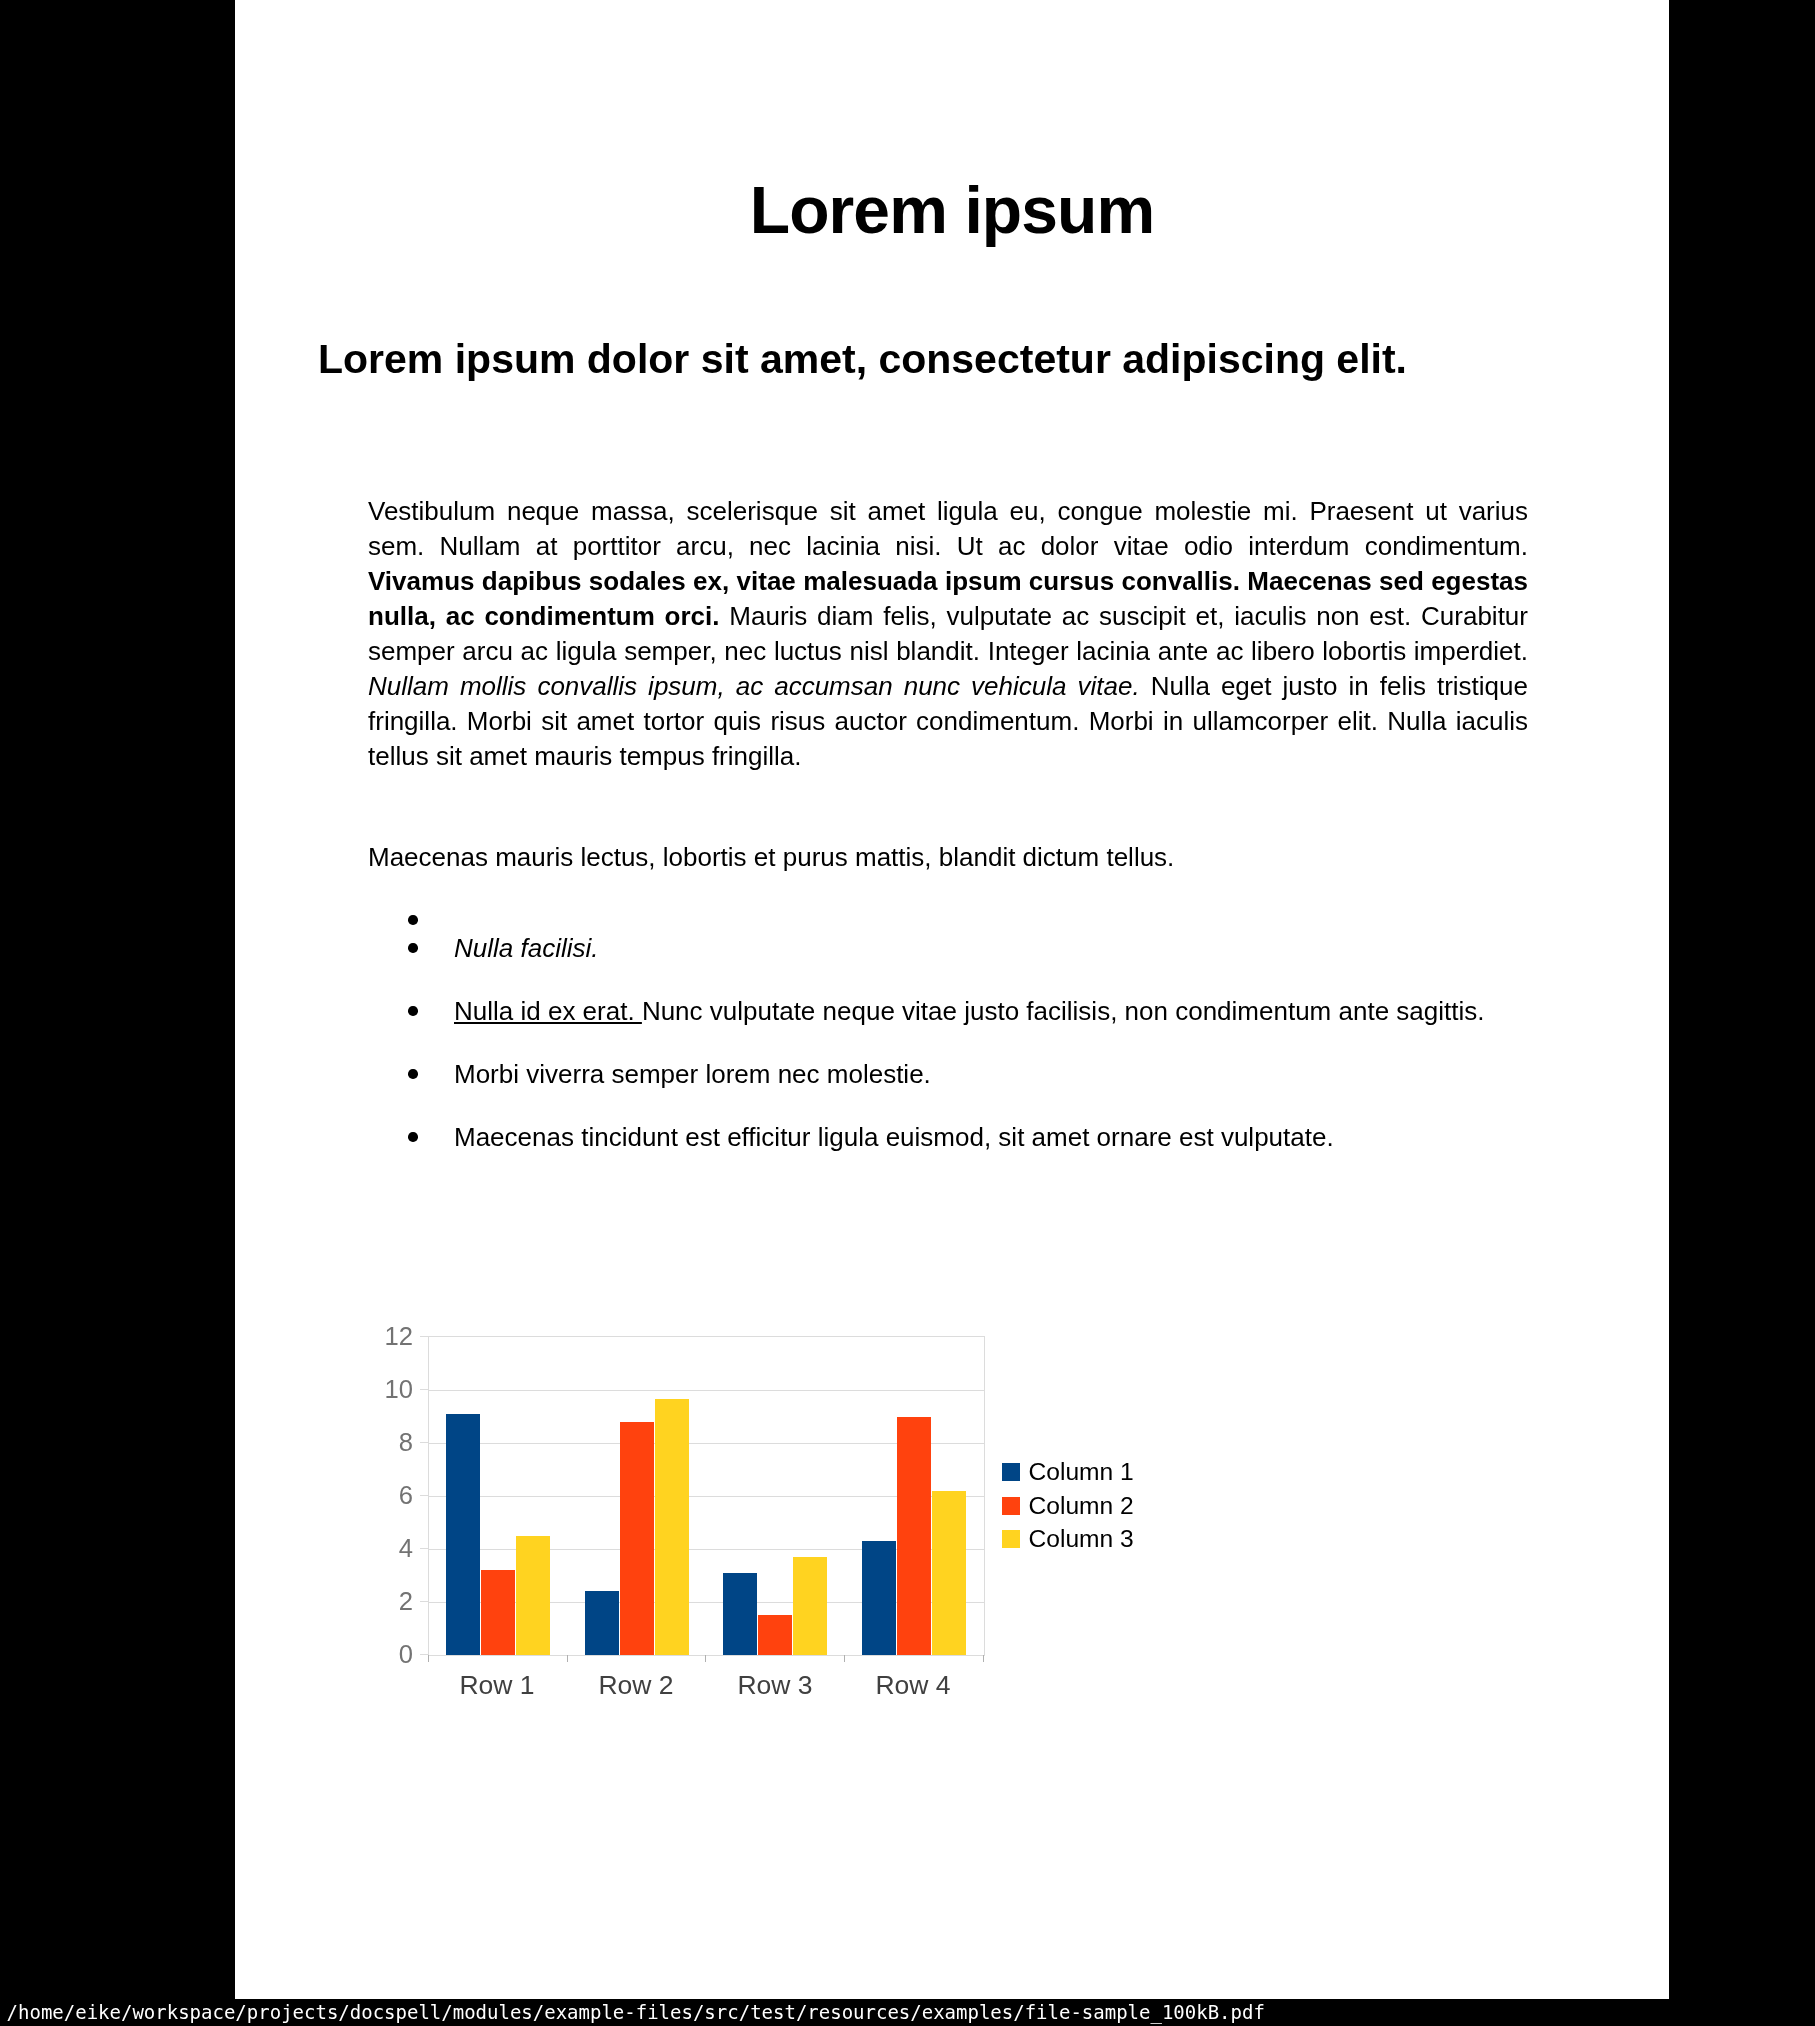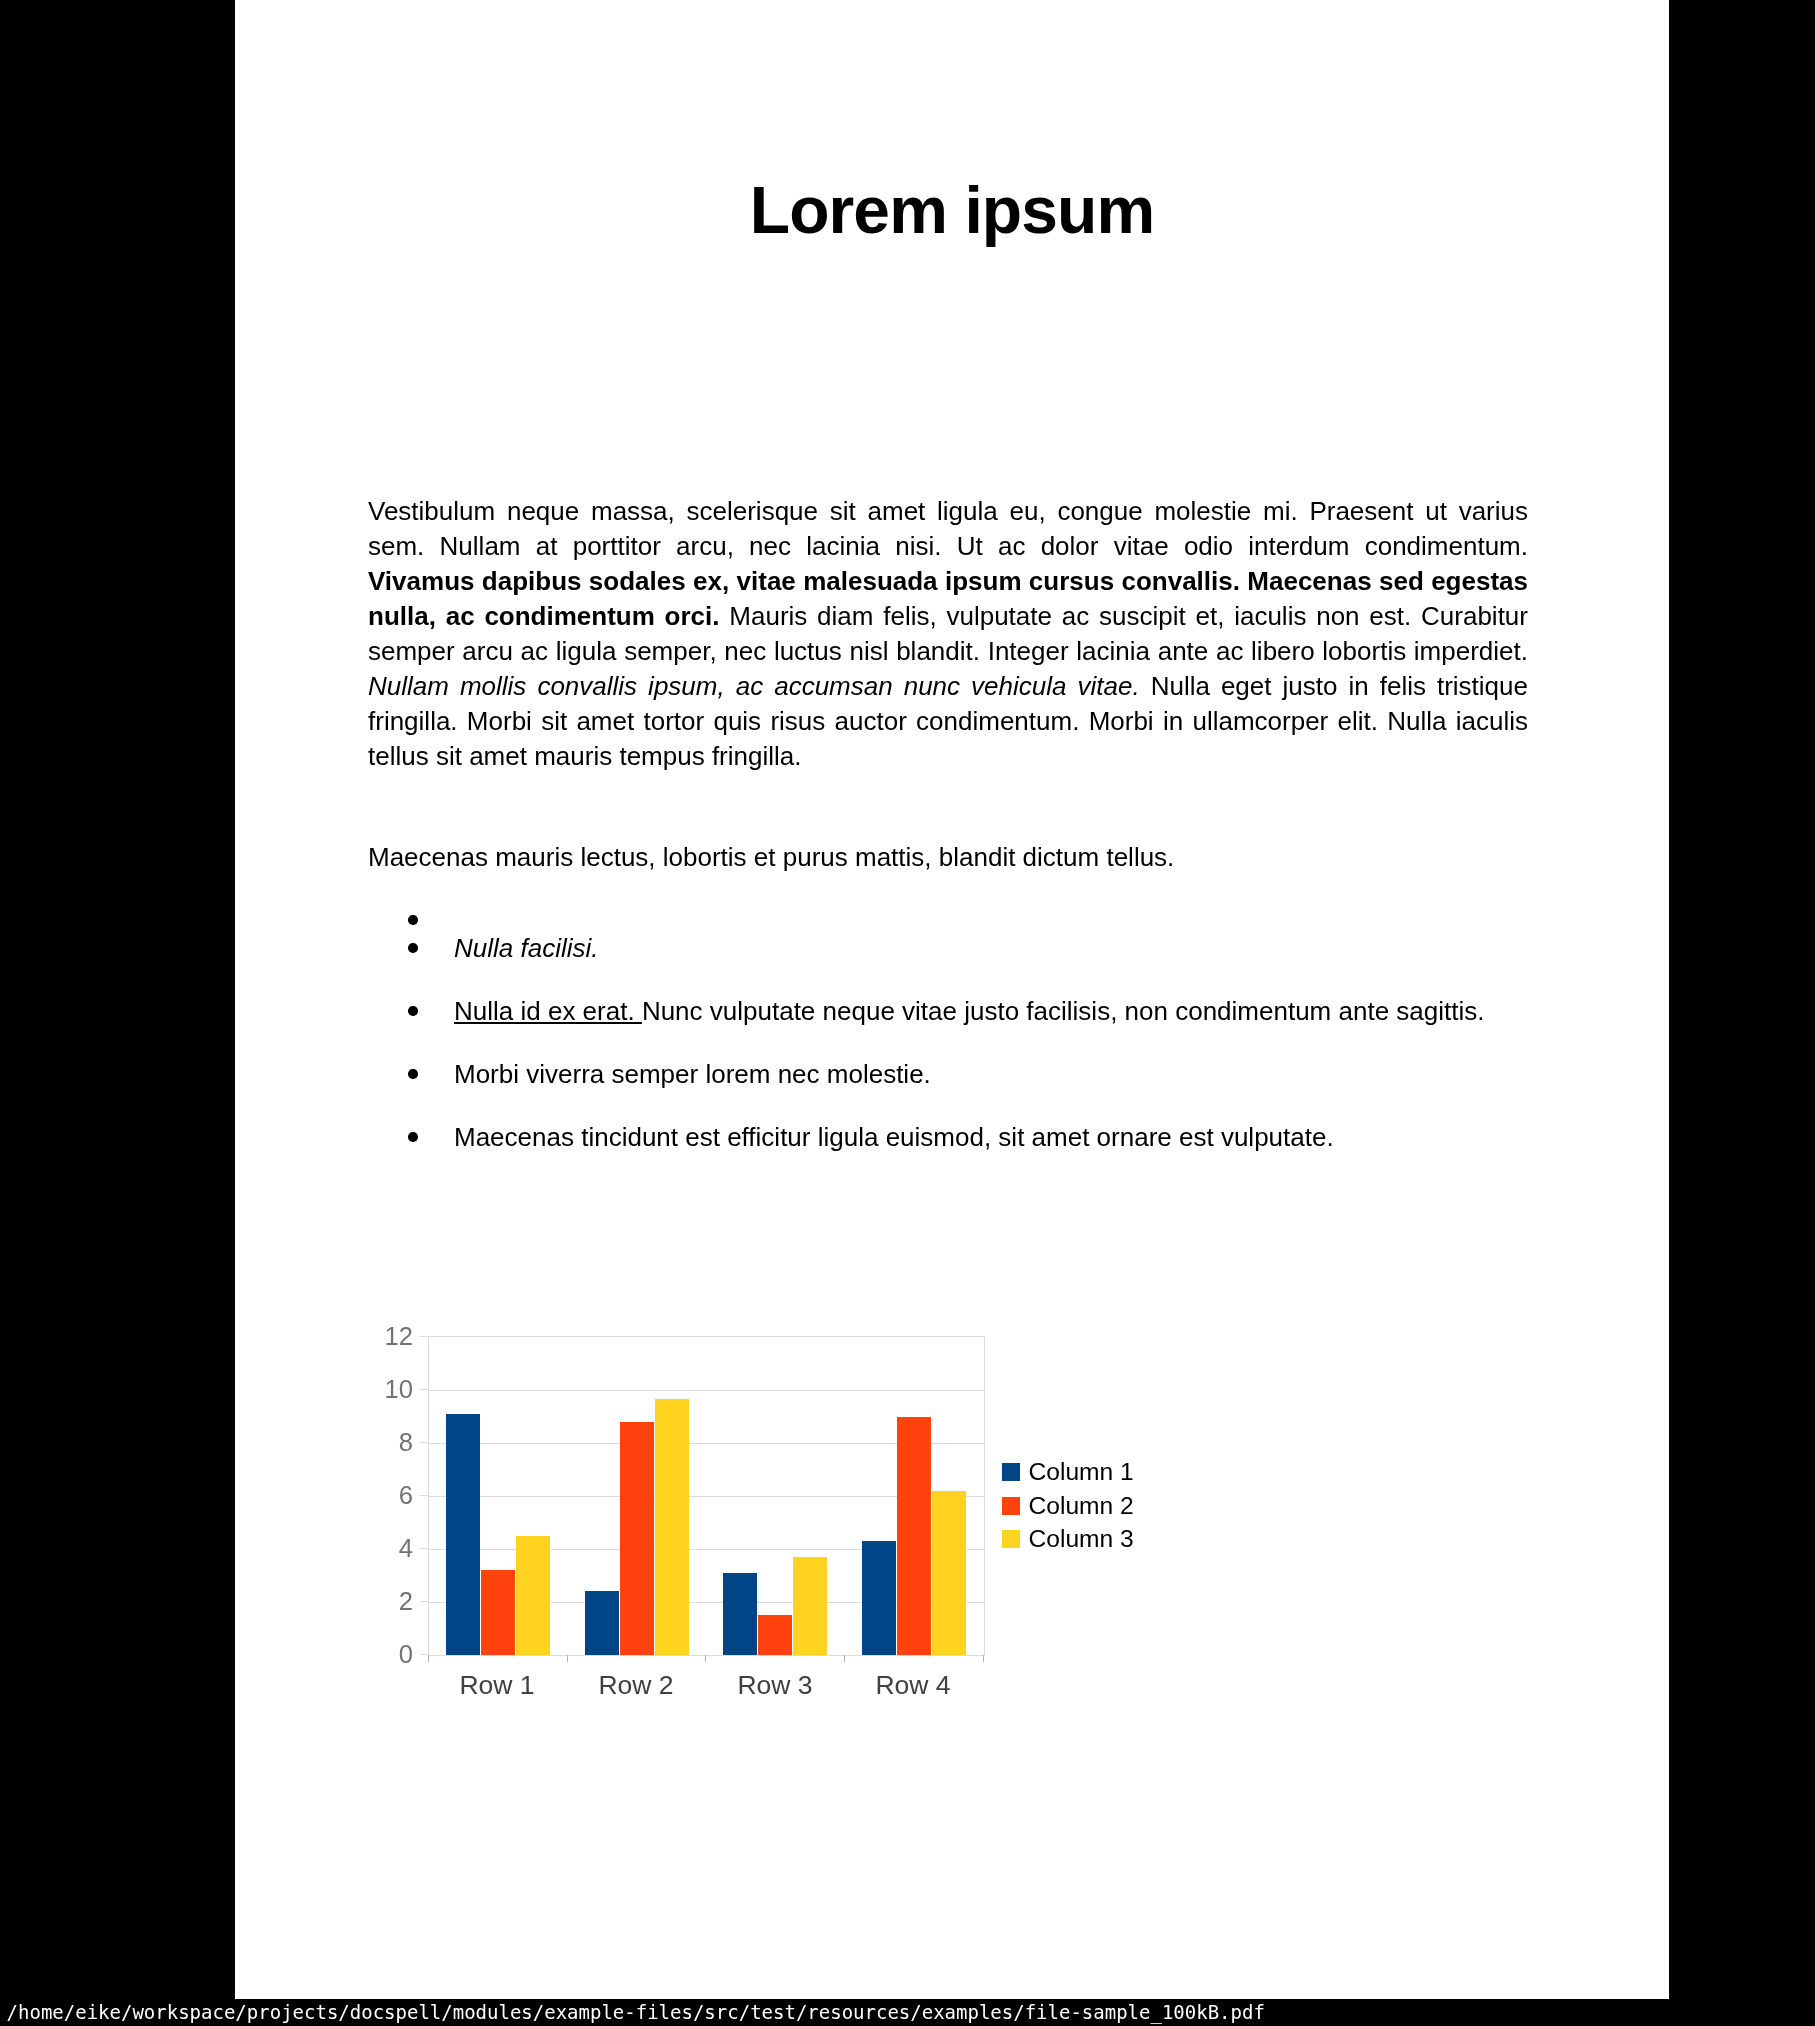--- a/index.html
+++ b/index.html
@@ -74,20 +74,21 @@
     padding:0 6.6px; box-sizing:border-box; white-space:nowrap;flex-direction:column;
   }
 </style>
 </head>
 <body>
 
 <div class="page">
   <div class="doc-title">Lorem ipsum</div>
 
   <div class="doc-heading">
+    <div class="hline1">Lorem ipsum dolor sit amet, consectetur adipiscing elit.</div>
   </div>
 
   <div class="para1"><span>Vestibulum neque massa, scelerisque sit amet ligula eu, congue molestie mi. Praesent ut varius sem. Nullam at porttitor arcu, nec lacinia nisi. Ut ac dolor vitae odio interdum condimentum. </span><span class="seg-b">Vivamus dapibus sodales ex, vitae malesuada ipsum cursus convallis. Maecenas sed egestas nulla, ac condimentum orci. </span><span>Mauris diam felis, vulputate ac suscipit et, iaculis non est. Curabitur semper arcu ac ligula semper, nec luctus nisl blandit. Integer lacinia ante ac libero lobortis imperdiet. </span><span class="seg-i">Nullam mollis convallis ipsum, ac accumsan nunc vehicula vitae. </span><span>Nulla eget justo in felis tristique fringilla. Morbi sit amet tortor quis risus auctor condimentum. Morbi in ullamcorper elit. Nulla iaculis tellus sit amet mauris tempus fringilla.</span></div>
 
   <div class="para2">Maecenas mauris lectus, lobortis et purus mattis, blandit dictum tellus.</div>
 
   <ul class="bullets">
       <li><span class="dot"></span></li>
       <li><span class="dot"></span><span class="seg-i">Nulla facilisi.</span></li>
       <li><span class="dot"></span><span class="seg-u">Nulla id ex erat. </span><span>Nunc vulputate neque vitae justo facilisis, non condimentum ante sagittis.</span></li>

